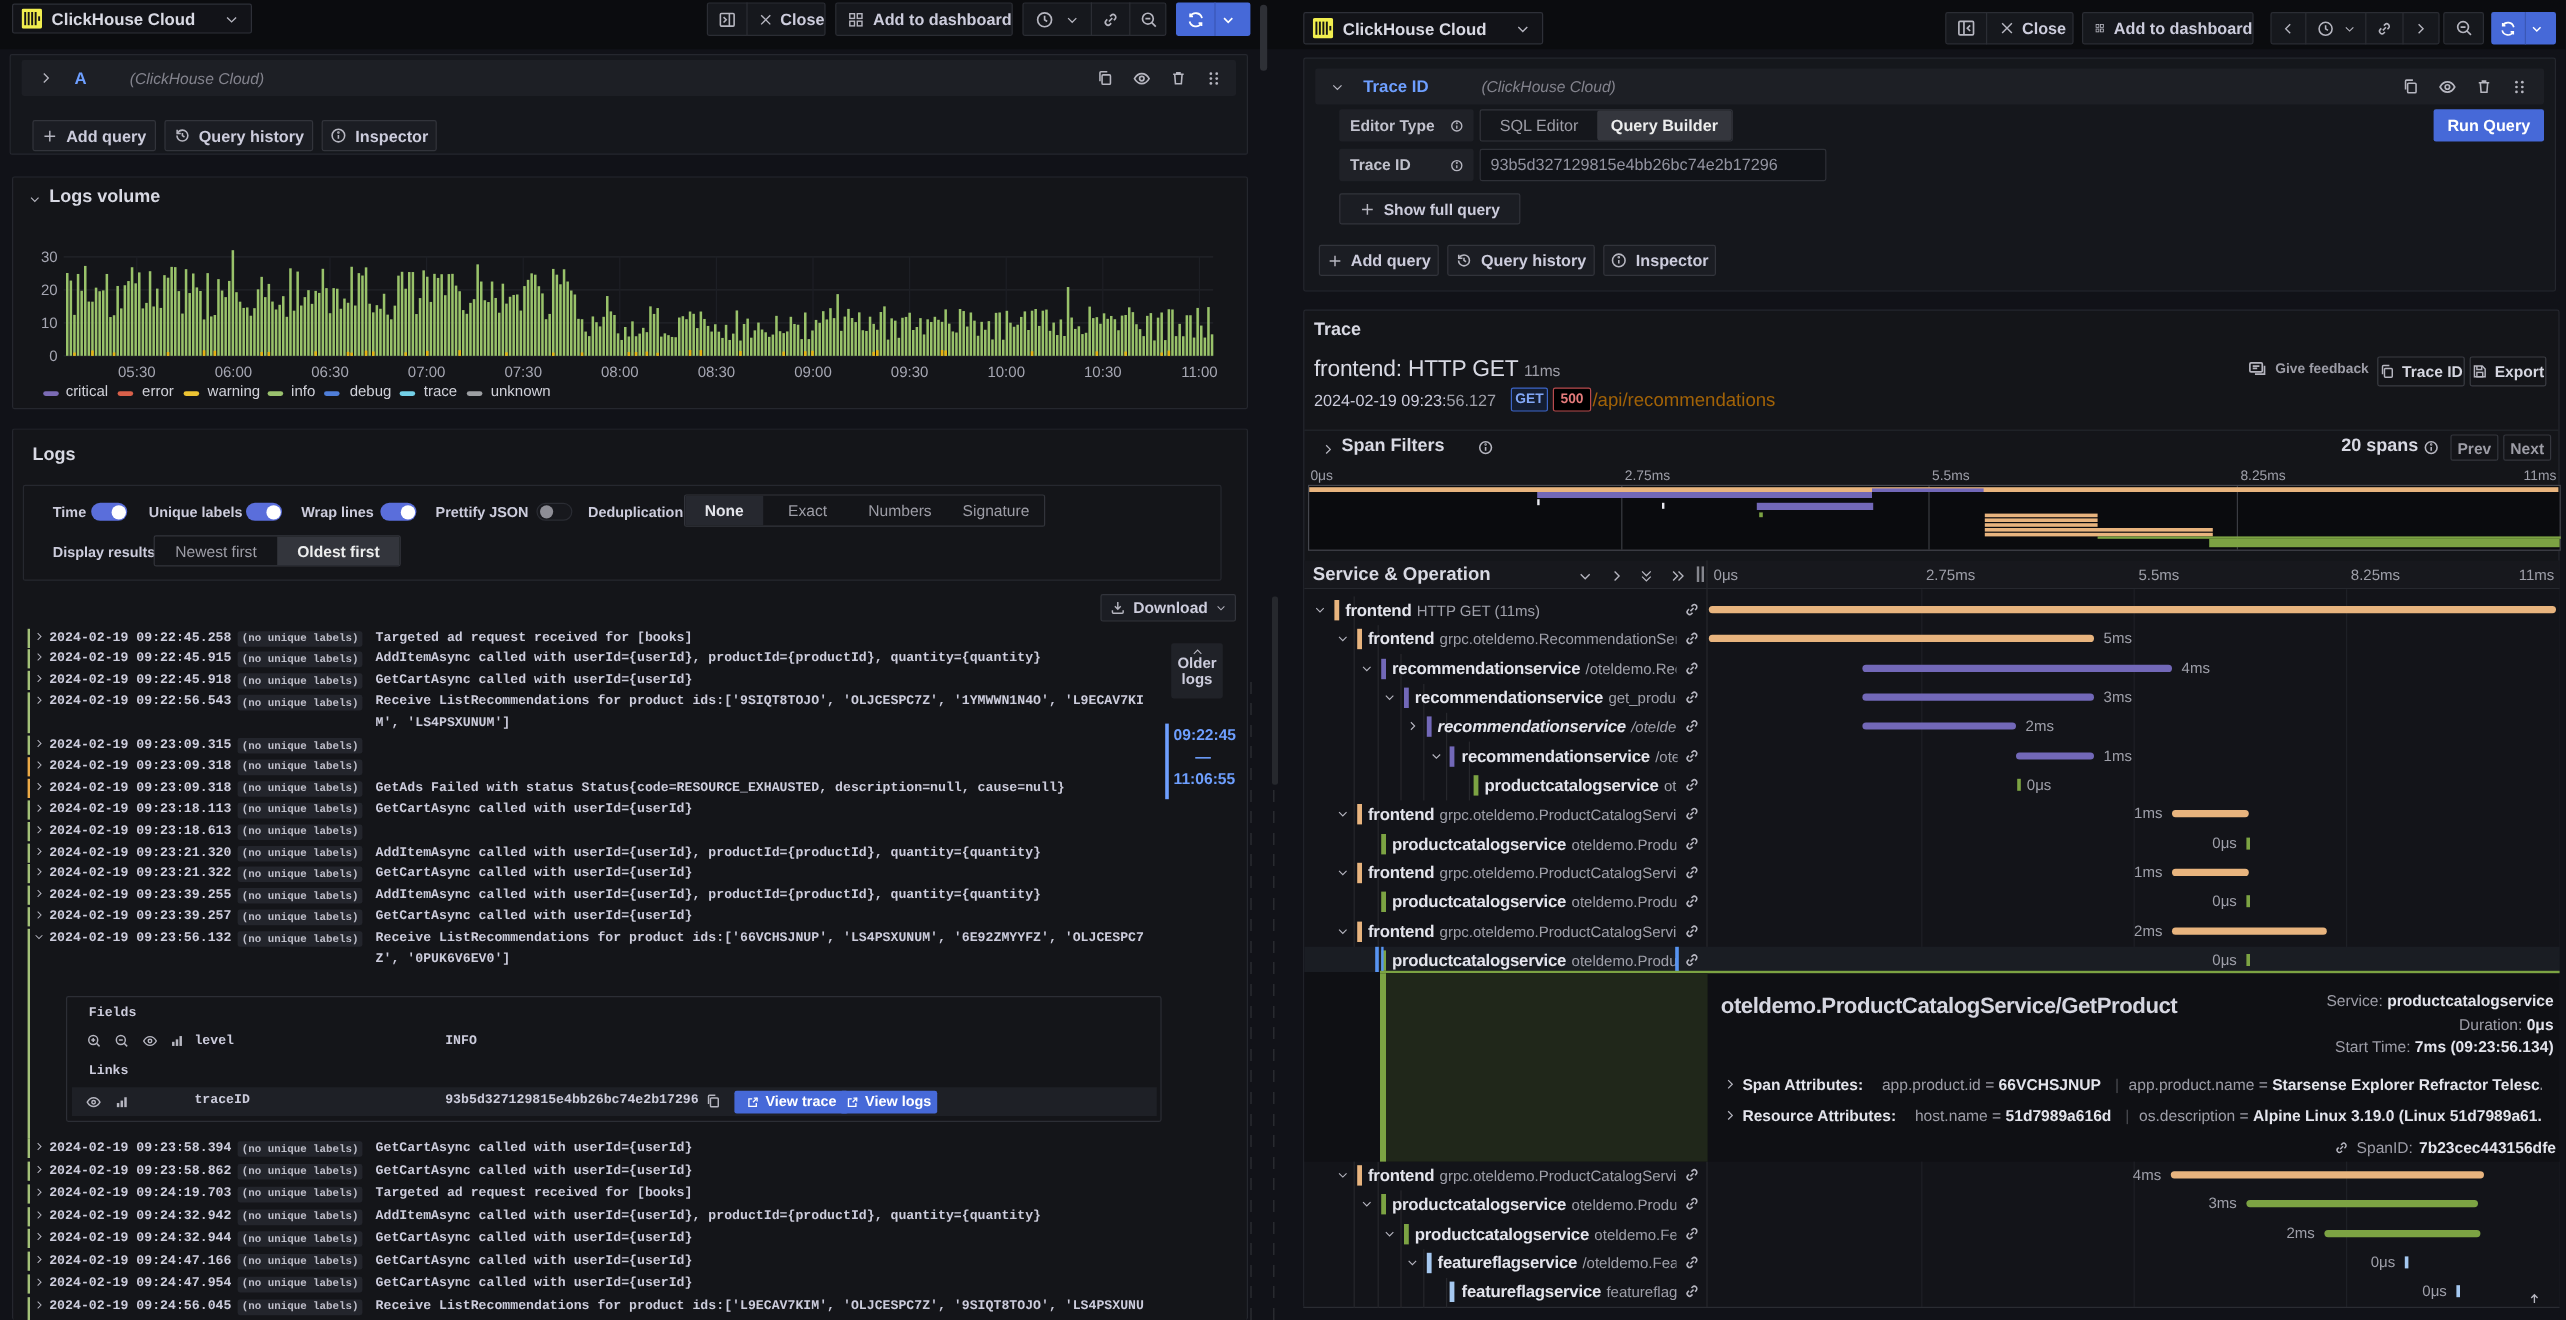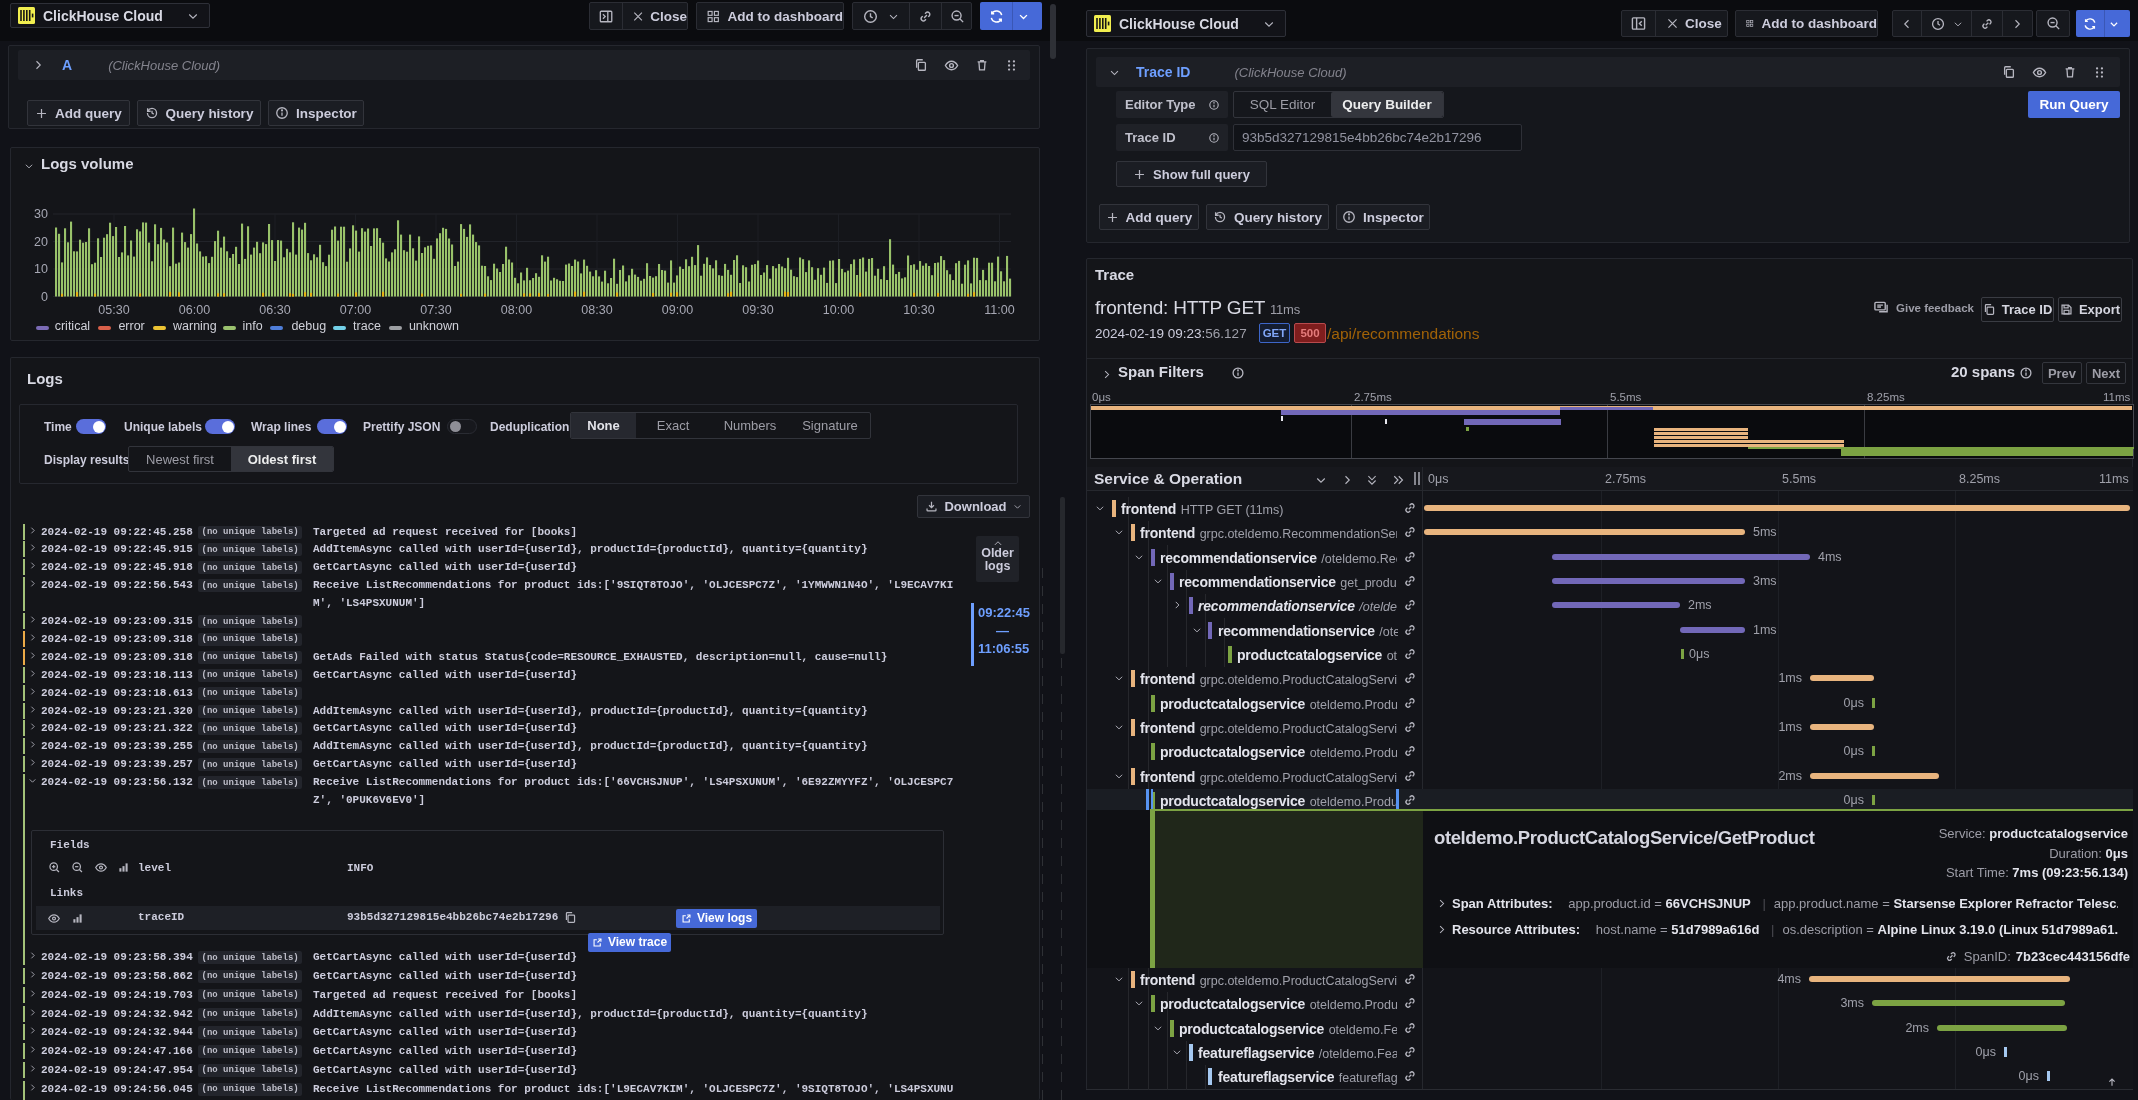--- a/index.html
+++ b/index.html
@@ -849,21 +849,21 @@
 <div class="lbar" style="background:#a3c178;height:34px;"></div>
 <span class="lchev">
         <svg width="9" height="9" viewBox="0 0 16 16">
           <path d="M6 3l5 5-5 5" class="ico"></path>
         </svg>
       </span>
 <span class="lts">2024-02-19 09:24:56.045</span>
 <span class="lbadge">(no unique labels)</span>
 <span class="lmsg">Receive ListRecommendations for product ids:['L9ECAV7KIM', 'OLJCESPC7Z', '9SIQT8TOJO', 'LS4PSXUNUM', '6E92ZMYYFZ']</span>
 </div>
-<div style="position:absolute;left:20px;top:472px;width:913px;height:105px;border:1px solid #2c2e35;border-radius:2px;">
+<div style="position:absolute;left:44px;top:472px;width:913px;height:105px;border:1px solid #2c2e35;border-radius:2px;">
 <span class="mono" style="position:absolute;left:18px;top:8px;font-size:11px;font-weight:700;">Fields</span>
 <div style="position:absolute;left:16px;top:30px;display:flex;align-items:center;gap:10px;">
 <svg width="13" height="13" viewBox="0 0 16 16">
           <circle cx="7" cy="7" r="4.6" class="ico"></circle>
           <line x1="10.4" y1="10.4" x2="13.5" y2="13.5" class="ico"></line>
           <line x1="5" y1="7" x2="9" y2="7" class="ico"></line>
           <line x1="7" y1="5" x2="7" y2="9" class="ico"></line>
         </svg>
 <svg width="13" height="13" viewBox="0 0 16 16">
           <circle cx="7" cy="7" r="4.6" class="ico"></circle>
@@ -892,21 +892,21 @@
           <rect x="2" y="9" width="3" height="5"></rect>
           <rect x="6.5" y="6" width="3" height="8"></rect>
           <rect x="11" y="2" width="3" height="12"></rect>
         </svg>
 <span class="mono" style="position:absolute;left:102px;top:5px;font-size:11px;font-weight:700;">traceID</span>
 <span class="mono" style="position:absolute;left:311px;top:5px;font-size:11px;font-weight:700;">93b5d327129815e4bb26bc74e2b17296</span>
 <svg width="13" height="13" viewBox="0 0 16 16" style="position:absolute;left:528px;top:5px;">
           <rect x="5" y="5" width="8" height="9" rx="1" class="ico"></rect>
           <path d="M3 11V3a1 1 0 011-1h6" class="ico"></path>
         </svg>
-<div style="position:absolute;left:552px;top:2.5px;width:83px;height:19px;background:#4669d8;border-radius:2px;display:flex;align-items:center;justify-content:center;color:#fff;font-size:12px;font-weight:700;margin-top:24px;">
+<div style="position:absolute;left:552px;top:2.5px;width:95px;height:19px;background:#4669d8;border-radius:2px;display:flex;align-items:center;justify-content:center;color:#fff;font-size:12px;font-weight:700;">
 <svg width="11" height="11" viewBox="0 0 16 16" style="margin-right:5px;stroke:#fff;fill:none;stroke-width:1.6;">
             <path d="M12 9v4H3V4h4"></path>
             <path d="M9 3h4v4"></path>
             <path d="M13 3L8 8"></path>
           </svg>View trace</div>
 <div style="position:absolute;left:640px;top:2.5px;width:81px;height:19px;background:#4669d8;border-radius:2px;display:flex;align-items:center;justify-content:center;color:#fff;font-size:12px;font-weight:700;">
 <svg width="11" height="11" viewBox="0 0 16 16" style="margin-right:5px;stroke:#fff;fill:none;stroke-width:1.6;">
             <path d="M12 9v4H3V4h4"></path>
             <path d="M9 3h4v4"></path>
             <path d="M13 3L8 8"></path>
@@ -1088,21 +1088,21 @@
         <path d="M3 11V3a1 1 0 011-1h6" class="ico"></path>
       </svg>Trace ID</div>
 <div style="position:absolute;left:971px;top:38px;width:64px;height:25px;border:1px solid #3a3c43;border-radius:2px;display:flex;align-items:center;justify-content:center;font-size:13px;font-weight:600;color:#d5d6e0;white-space:nowrap;">
   <svg width="13" height="13" viewBox="0 0 16 16" style="margin-right:6px;">
         <path d="M2.5 2.5h8l3 3v8h-11z" class="ico"></path>
         <path d="M5 2.5V6h5V2.5" class="ico"></path>
         <rect x="5" y="9" width="6" height="4.5" class="ico"></rect>
       </svg>Export</div>
 <div style="position:absolute;left:8px;top:67px;font-size:13.5px;color:#ccccdc;">2024-02-19 09:23:<span style="color:#9fa0aa;">56.127</span></div>
 <div style="position:absolute;left:172px;top:64px;width:31px;height:20px;border:1px solid #3d66c9;background:#141d31;border-radius:2px;display:flex;align-items:center;justify-content:center;font-size:11.5px;font-weight:700;color:#82a7f7;">GET</div>
-<div style="position:absolute;left:207px;top:64px;width:32px;height:20px;border:1px solid #b84a4d;background:#7f1d1d;border-radius:2px;display:flex;align-items:center;justify-content:center;font-size:11.5px;font-weight:700;color:#e57c7c;">500</div>
+<div style="position:absolute;left:207px;top:64px;width:32px;height:20px;border:1px solid #b84a4d;background:#000000;border-radius:2px;display:flex;align-items:center;justify-content:center;font-size:11.5px;font-weight:700;color:#e57c7c;">500</div>
 <div style="position:absolute;left:240px;top:66px;font-size:15.5px;color:#a16207;">/api/recommendations</div>
 <div style="position:absolute;left:0;top:99px;width:1045px;height:1px;background:#24262c;"></div>
 <svg width="11" height="11" viewBox="0 0 16 16" style="position:absolute;left:14px;top:110px;">
       <path d="M6 3l5 5-5 5" class="ico"></path>
     </svg>
 <span style="position:absolute;left:31px;top:104px;font-size:15px;font-weight:600;color:#d8d9e3;">Span Filters</span>
 <svg width="14" height="14" viewBox="0 0 16 16" style="position:absolute;left:144px;top:107px;">
       <circle cx="8" cy="8" r="5.6" class="ico"></circle>
       <path d="M8 7.5V11" class="ico"></path>
       <circle cx="8" cy="5" r="0.4" class="ico"></circle>

